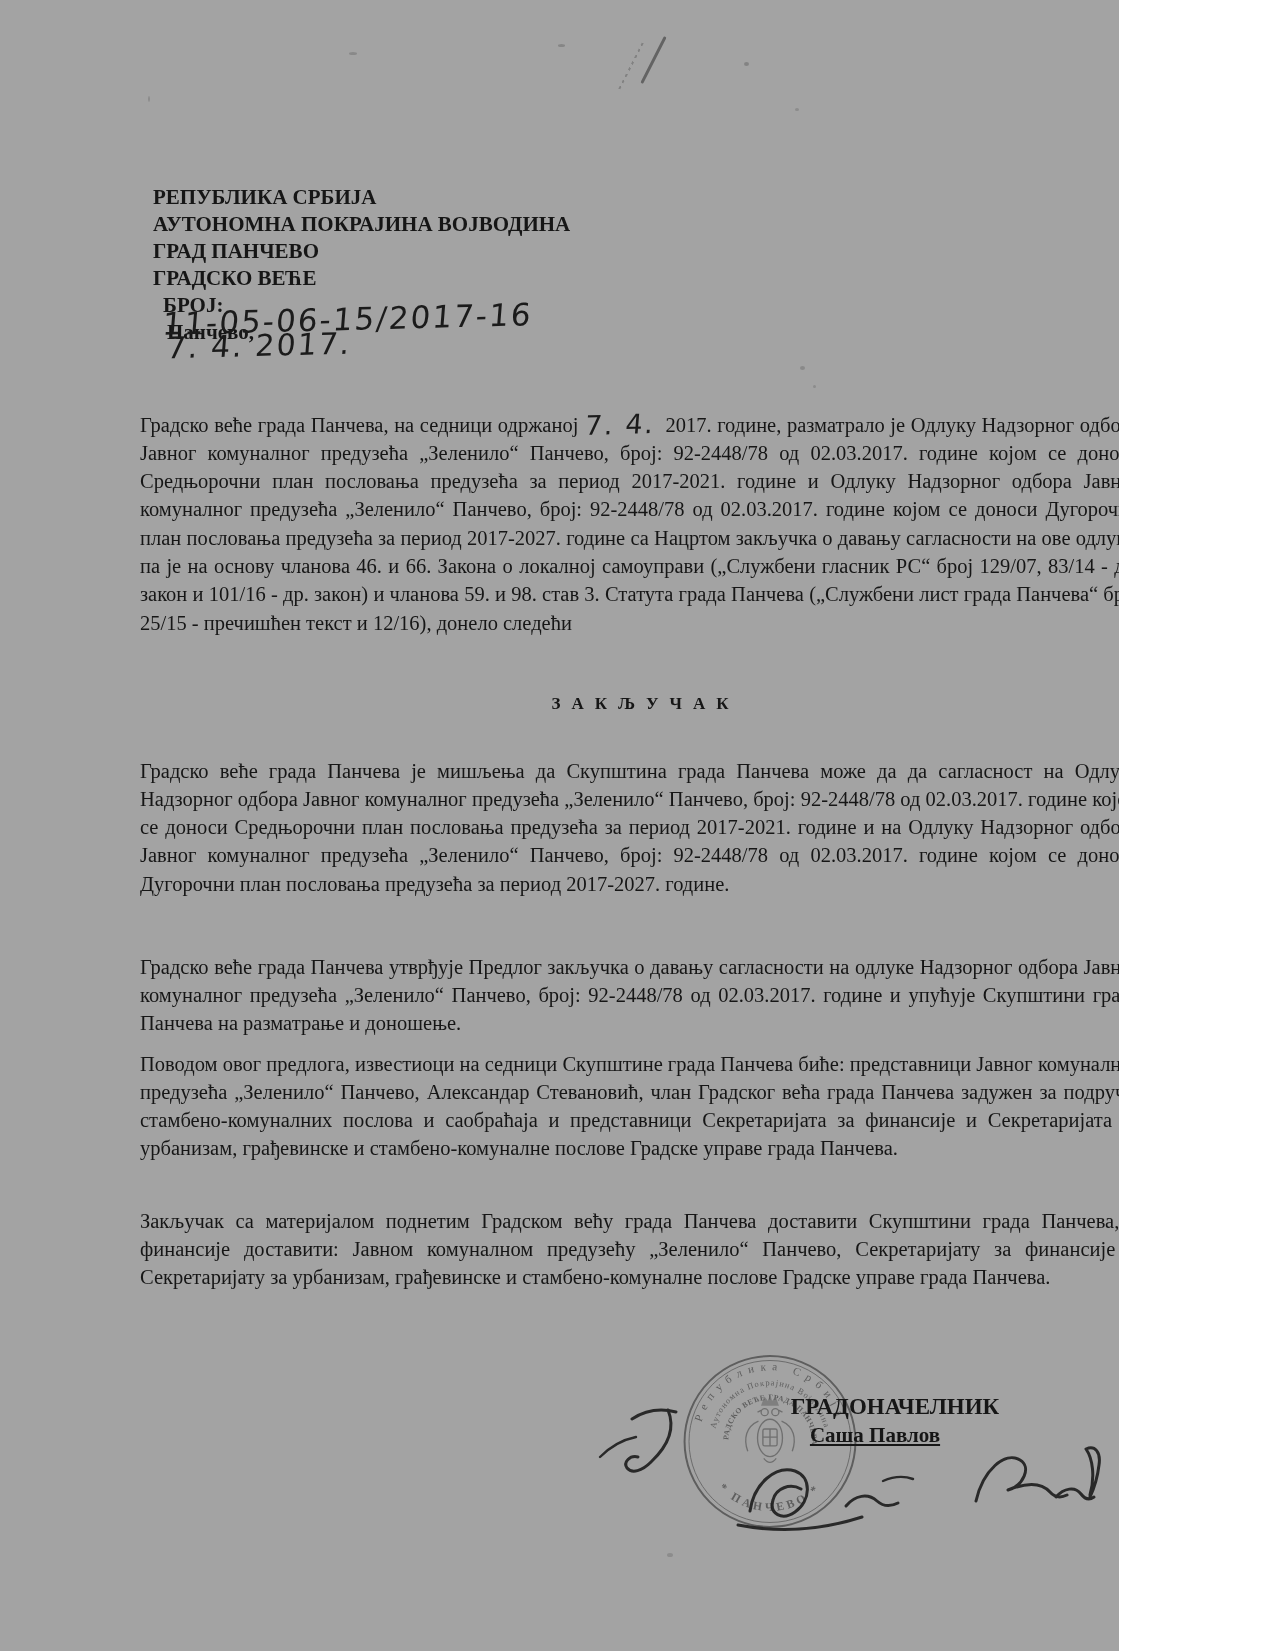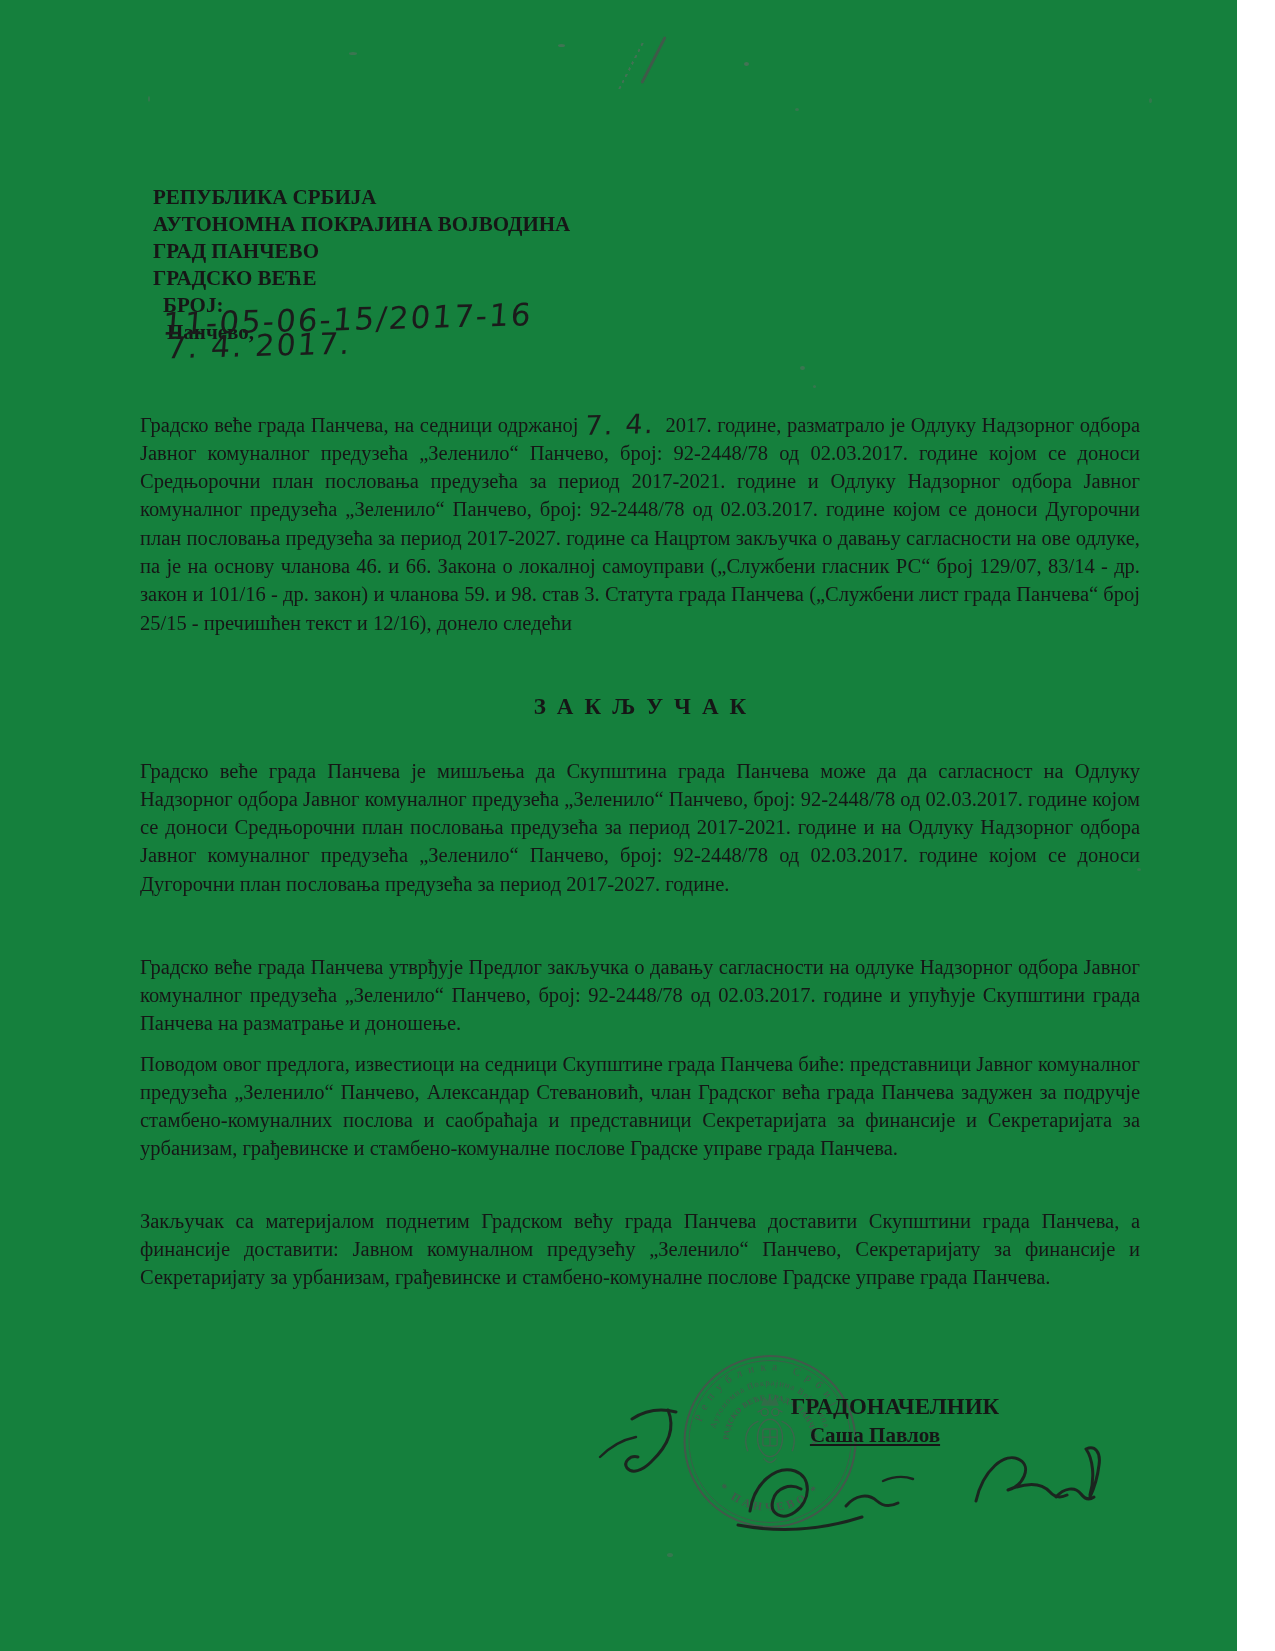--- a/index.html
+++ b/index.html
@@ -1,18 +1,18 @@
 <!DOCTYPE html>
 <html><head>
 <meta charset="utf-8">
 <style>
   html,body { margin:0; padding:0; background:#ffffff; }
   .page {
-    position:relative; width:1237px; height:1651px;
-    background:#15803d; overflow:hidden;
+    position:relative; width:1119px; height:1651px;
+    background:#a3a3a3; overflow:hidden;
     font-family:"Liberation Serif", serif; color:#161616;
   }
   
   .letterhead {
     position:absolute; left:153px; top:184px;
     font-weight:bold; font-size:21px; line-height:27px; white-space:nowrap;
   }
   .letterhead .row { height:27px; }
   .numrow, .placerow { display:flex; align-items:baseline;flex-direction:column; }
   
@@ -29,21 +29,21 @@
     position:absolute; left:140px; width:1000px;
     font-size:20.5px; line-height:28.3px; text-align:justify;
   }
   .p1 { top:390px; }
   .p2 { top:736px;font-family:Liberation Serif, serif; }
   .p3 { top:932px; }
   .p4 { top:1029px; }
   .p5 { top:1186px; }
   .doc-title {
     position:absolute; left:140px; top:694px; width:1000px;
-    text-align:center; font-weight:bold; font-size:23px;
+    text-align:center; font-weight:bold; font-size:17px;
     letter-spacing:11px; text-indent:11px;
   }
   
   .sig-titles {
     position:absolute; left:695px; top:1392px; width:400px;
     text-align:center; font-weight:bold; line-height:29px; z-index:3;
   }
   .sig-titles .t1 { font-size:23px;text-align:center; }
   .sig-titles .t2 { font-size:21.5px; }
   .sig-titles .nm { font-size:21px; padding-right:40px;text-decoration:underline; }

